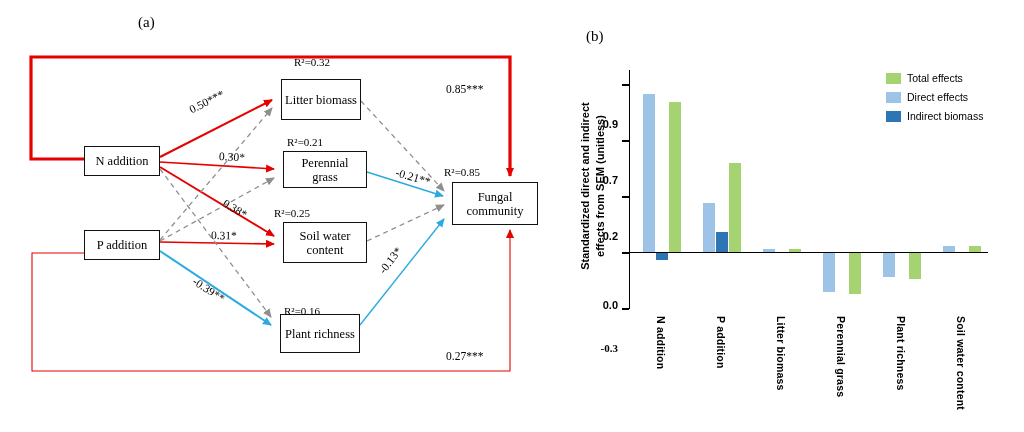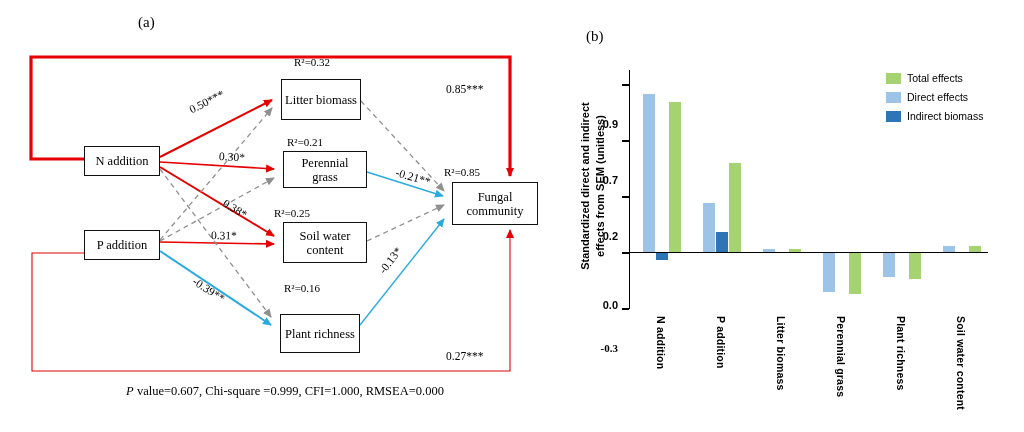--- a/index.html
+++ b/index.html
@@ -80,34 +80,33 @@
   <div class="box" style="left:280px;top:314px;width:80px;height:39px;">
       <span>Plant richness</span>
     </div>
   <div class="box" style="left:452px;top:182px;width:86px;height:43px;">
       <span>Fungal community</span>
     </div>
 
   <div class="r2" style="left:294px;top:56px;">R²=0.32</div>
   <div class="r2" style="left:287px;top:136px;">R²=0.21</div>
   <div class="r2" style="left:274px;top:207px;">R²=0.25</div>
-  <div class="r2" style="left:284px;top:282px;">R²=0.16</div>
+  <div class="r2" style="left:284px;top:305px;">R²=0.16</div>
   <div class="r2" style="left:444px;top:166px;">R²=0.85</div>
 
   <div class="coef" style="left:190px;top:104px;transform:rotate(-27deg);">0.50***</div>
   <div class="coef" style="left:219px;top:150px;transform:rotate(3deg);">0.30*</div>
   <div class="coef" style="left:224px;top:196px;transform:rotate(31deg);">0.38*</div>
   <div class="coef" style="left:211px;top:229px;transform:rotate(1deg);">0.31*</div>
   <div class="coef" style="left:194px;top:274px;transform:rotate(33deg);">-0.39**</div>
   <div class="coef" style="left:396px;top:166px;transform:rotate(16deg);">-0.21**</div>
   <div class="coef" style="left:381px;top:266px;transform:rotate(-52deg);">-0.13*</div>
   <div class="coef" style="left:446px;top:83px;text-align:center;">0.85***</div>
   <div class="coef" style="left:446px;top:350px;font-family:Liberation Serif, serif;">0.27***</div>
 
-  <div class="fit"><i>P</i><span> value=0.607, Chi-square =0.999, CFI=1.000, RMSEA=0.000</span></div>
 
   <div class="plabel" style="left:586px;top:28px;">(b)</div>
 
   <div class="ytitle">
     <div>Standardized direct and indirect</div>
     <div>effects from SEM (unitless)</div>
   </div>
 
   <div id="chart-root">
       <div class="axispiece" style="left: 628.5px; top: 70px; width: 1.5px; height: 239px;"></div>

